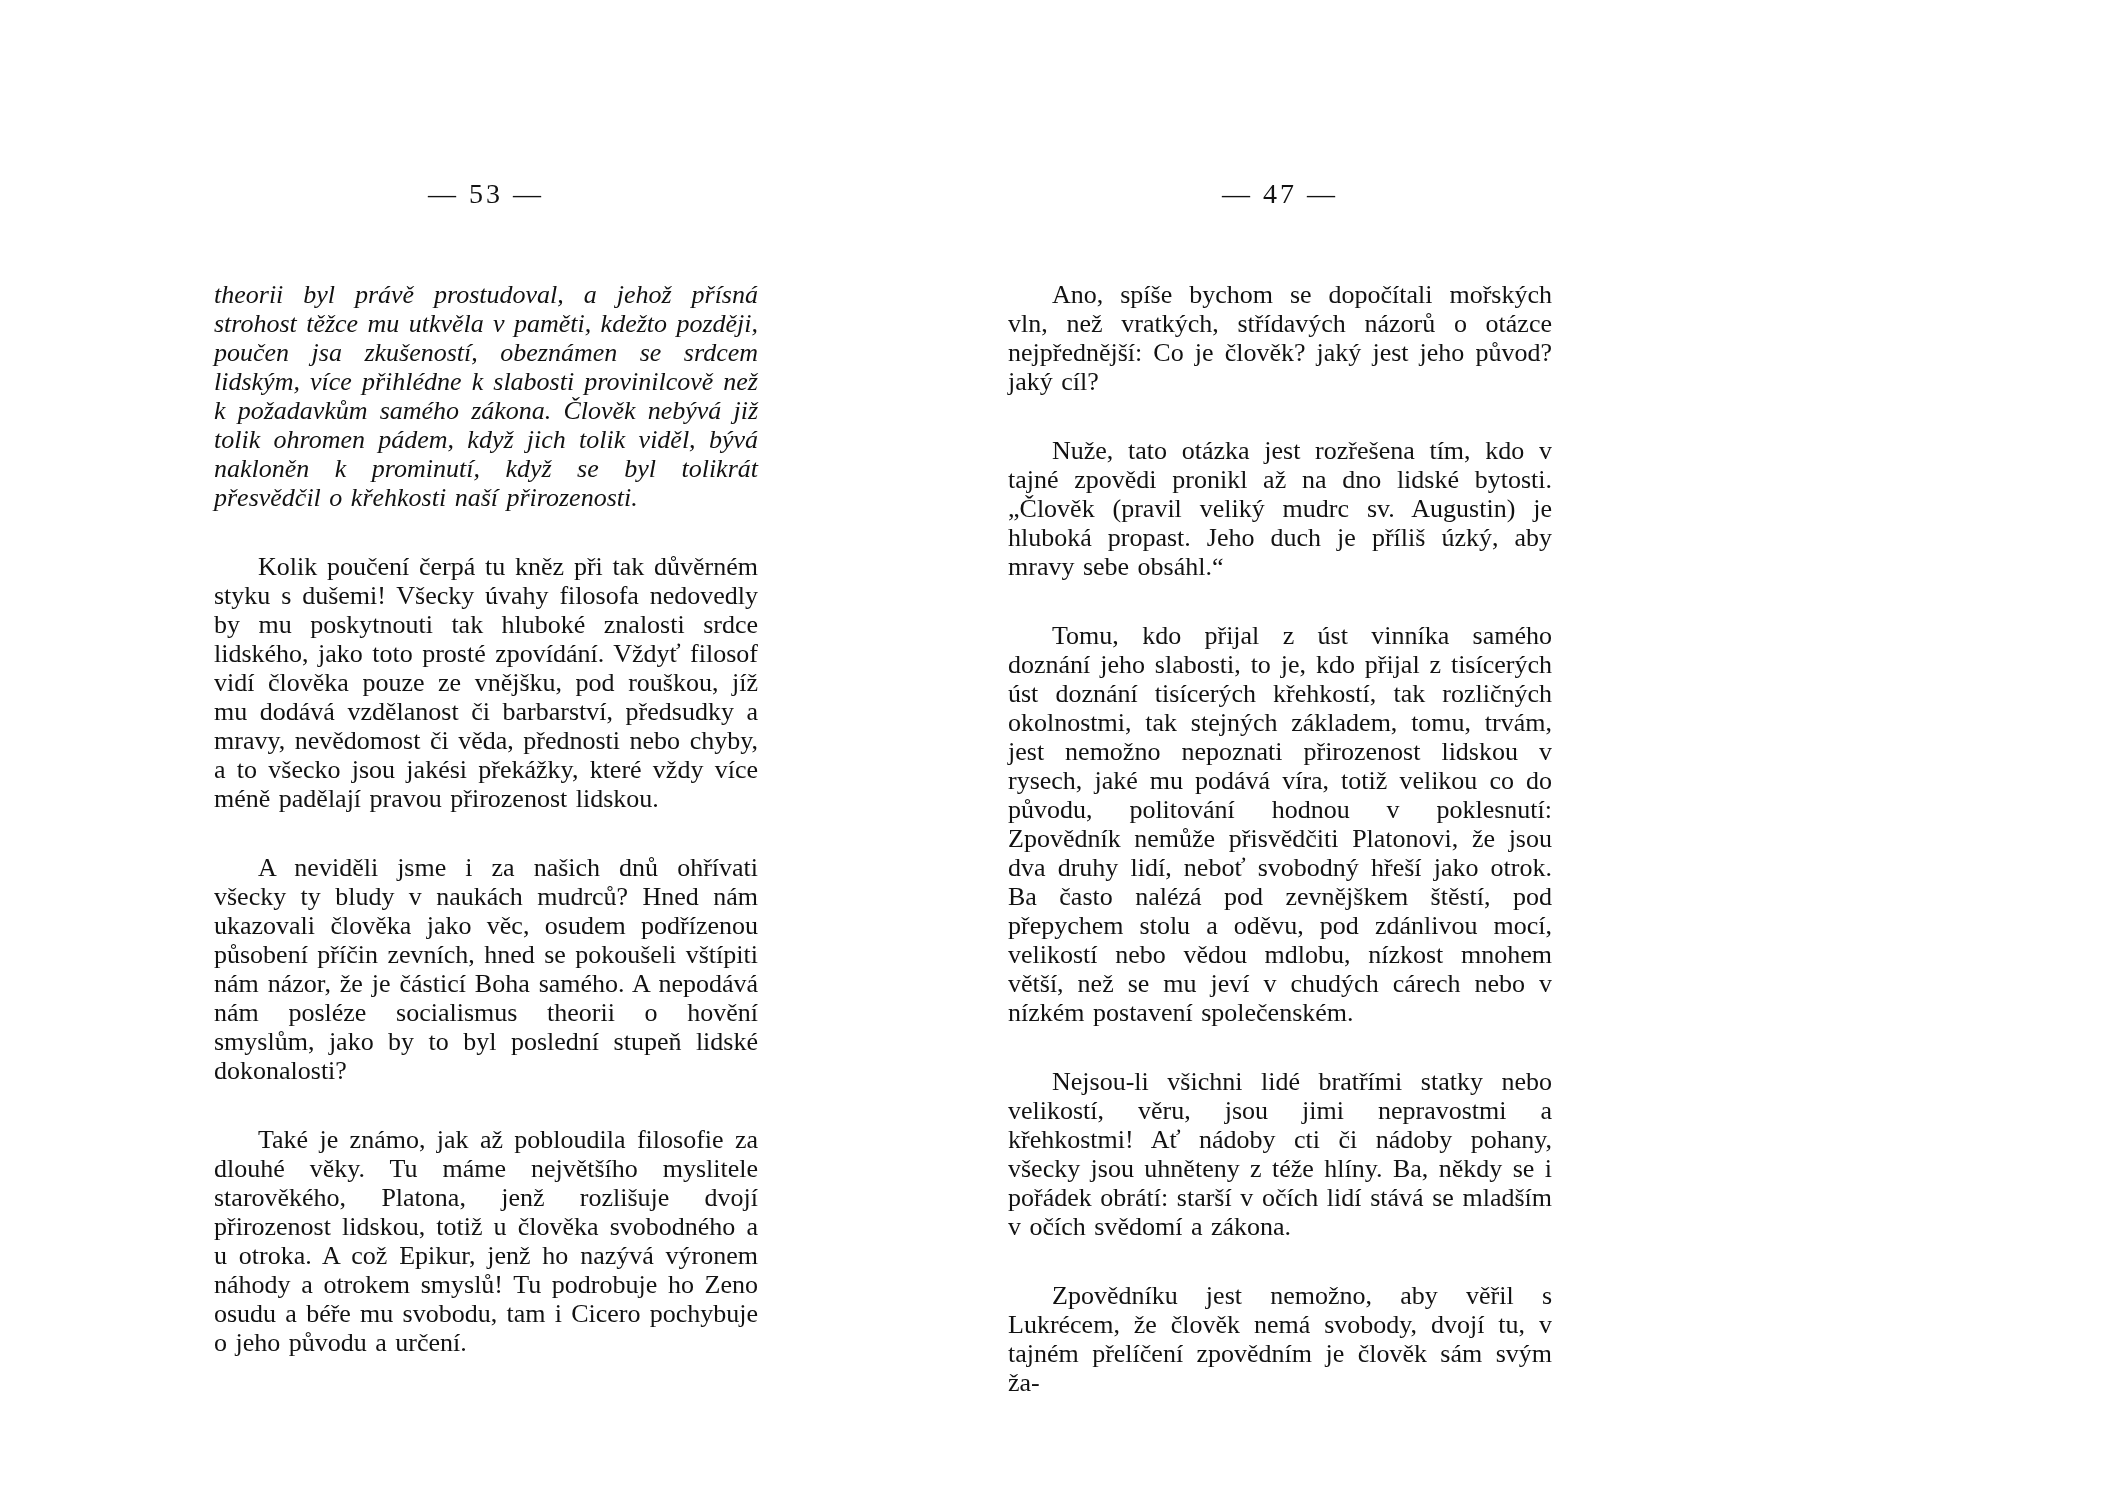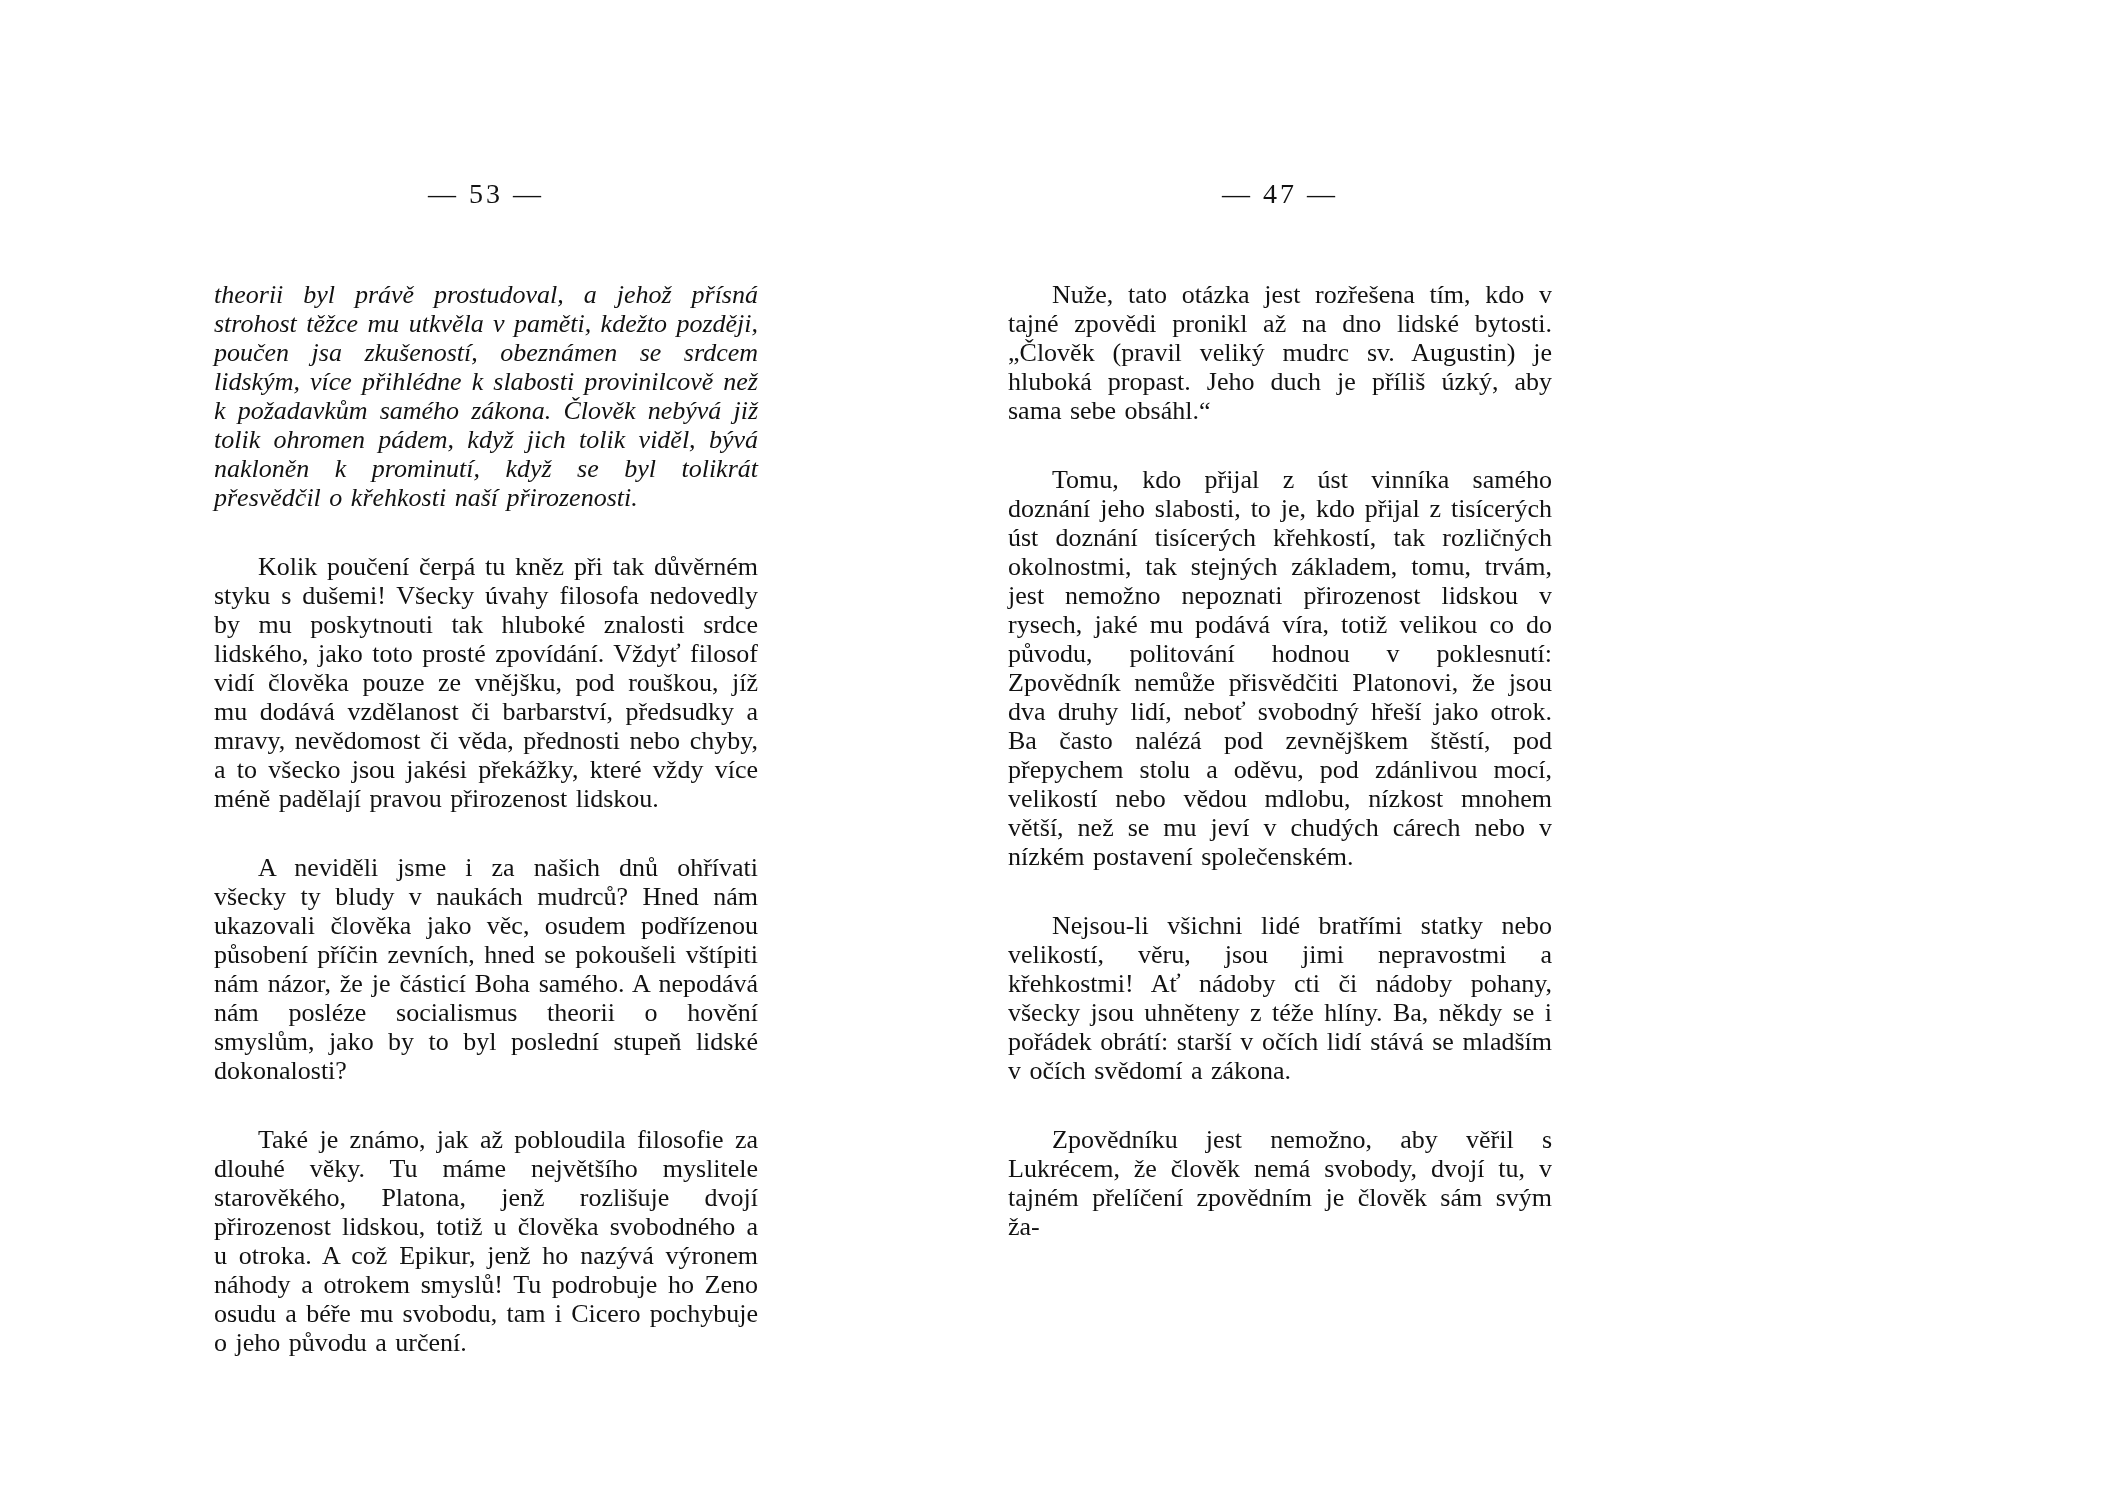--- a/index.html
+++ b/index.html
@@ -49,19 +49,20 @@
   <section class="page page-left">
     <div class="page-number">— 53 —</div>
     <p class="para no-indent">theorii byl právě prostudoval, a jehož přísná strohost těžce mu utkvěla v paměti, kdežto později, poučen jsa zkušeností, obeznámen se srdcem lidským, více přihlédne k slabosti provinilcově než k požadavkům samého zákona. Člověk nebývá již tolik ohromen pádem, když jich tolik viděl, bývá nakloněn k prominutí, když se byl tolikrát přesvědčil o křehkosti naší přirozenosti.</p>
     <p class="para">Kolik poučení čerpá tu kněz při tak důvěrném styku s dušemi! Všecky úvahy filosofa nedovedly by mu poskytnouti tak hluboké znalosti srdce lidského, jako toto prosté zpovídání. Vždyť filosof vidí člověka pouze ze vnějšku, pod rouškou, jíž mu dodává vzdělanost či barbarství, předsudky a mravy, nevědomost či věda, přednosti nebo chyby, a to všecko jsou jakési překážky, které vždy více méně padělají pravou přirozenost lidskou.</p>
     <p class="para">A neviděli jsme i za našich dnů ohřívati všecky ty bludy v naukách mudrců? Hned nám ukazovali člověka jako věc, osudem podřízenou působení příčin zevních, hned se pokoušeli vštípiti nám názor, že je částicí Boha samého. A nepodává nám posléze socialismus theorii o hovění smyslům, jako by to byl poslední stupeň lidské dokonalosti?</p>
     <p class="para">Také je známo, jak až pobloudila filosofie za dlouhé věky. Tu máme největšího myslitele starověkého, Platona, jenž rozlišuje dvojí přirozenost lidskou, totiž u člověka svobodného a u otroka. A což Epikur, jenž ho nazývá výronem náhody a otrokem smyslů! Tu podrobuje ho Zeno osudu a béře mu svobodu, tam i Cicero pochybuje o jeho původu a určení.</p>
   </section>
 
   <section class="page page-right">
     <div class="page-number">— 47 —</div>
-    <p class="para">Nuže, tato otázka jest rozřešena tím, kdo v tajné zpovědi pronikl až na dno lidské bytosti. „Člověk (pravil veliký mudrc sv. Augustin) je hluboká propast. Jeho duch je příliš úzký, aby sama sebe obsáhl.“</p>
+    <p class="para">Ano, spíše bychom se dopočítali mořských vln, než vratkých, střídavých názorů o otázce nejpřednější: Co je člověk? jaký jest jeho původ? jaký cíl?</p>
+    <p class="para">Nuže, tato otázka jest rozřešena tím, kdo v tajné zpovědi pronikl až na dno lidské bytosti. „Člověk (pravil veliký mudrc sv. Augustin) je hluboká propast. Jeho duch je příliš úzký, aby mravy sebe obsáhl.“</p>
     <p class="para">Tomu, kdo přijal z úst vinníka samého doznání jeho slabosti, to je, kdo přijal z tisícerých úst doznání tisícerých křehkostí, tak rozličných okolnostmi, tak stejných základem, tomu, trvám, jest nemožno nepoznati přirozenost lidskou v rysech, jaké mu podává víra, totiž velikou co do původu, politování hodnou v poklesnutí: Zpovědník nemůže přisvědčiti Platonovi, že jsou dva druhy lidí, neboť svobodný hřeší jako otrok. Ba často nalézá pod zevnějškem štěstí, pod přepychem stolu a oděvu, pod zdánlivou mocí, velikostí nebo vědou mdlobu, nízkost mnohem větší, než se mu jeví v chudých cárech nebo v nízkém postavení společenském.</p>
     <p class="para">Nejsou-li všichni lidé bratřími statky nebo velikostí, věru, jsou jimi nepravostmi a křehkostmi! Ať nádoby cti či nádoby pohany, všecky jsou uhněteny z téže hlíny. Ba, někdy se i pořádek obrátí: starší v očích lidí stává se mladším v očích svědomí a zákona.</p>
     <p class="para">Zpovědníku jest nemožno, aby věřil s Lukrécem, že člověk nemá svobody, dvojí tu, v tajném přelíčení zpovědním je člověk sám svým ža-</p>
   </section>
 
 </div>
 
 </body></html>

